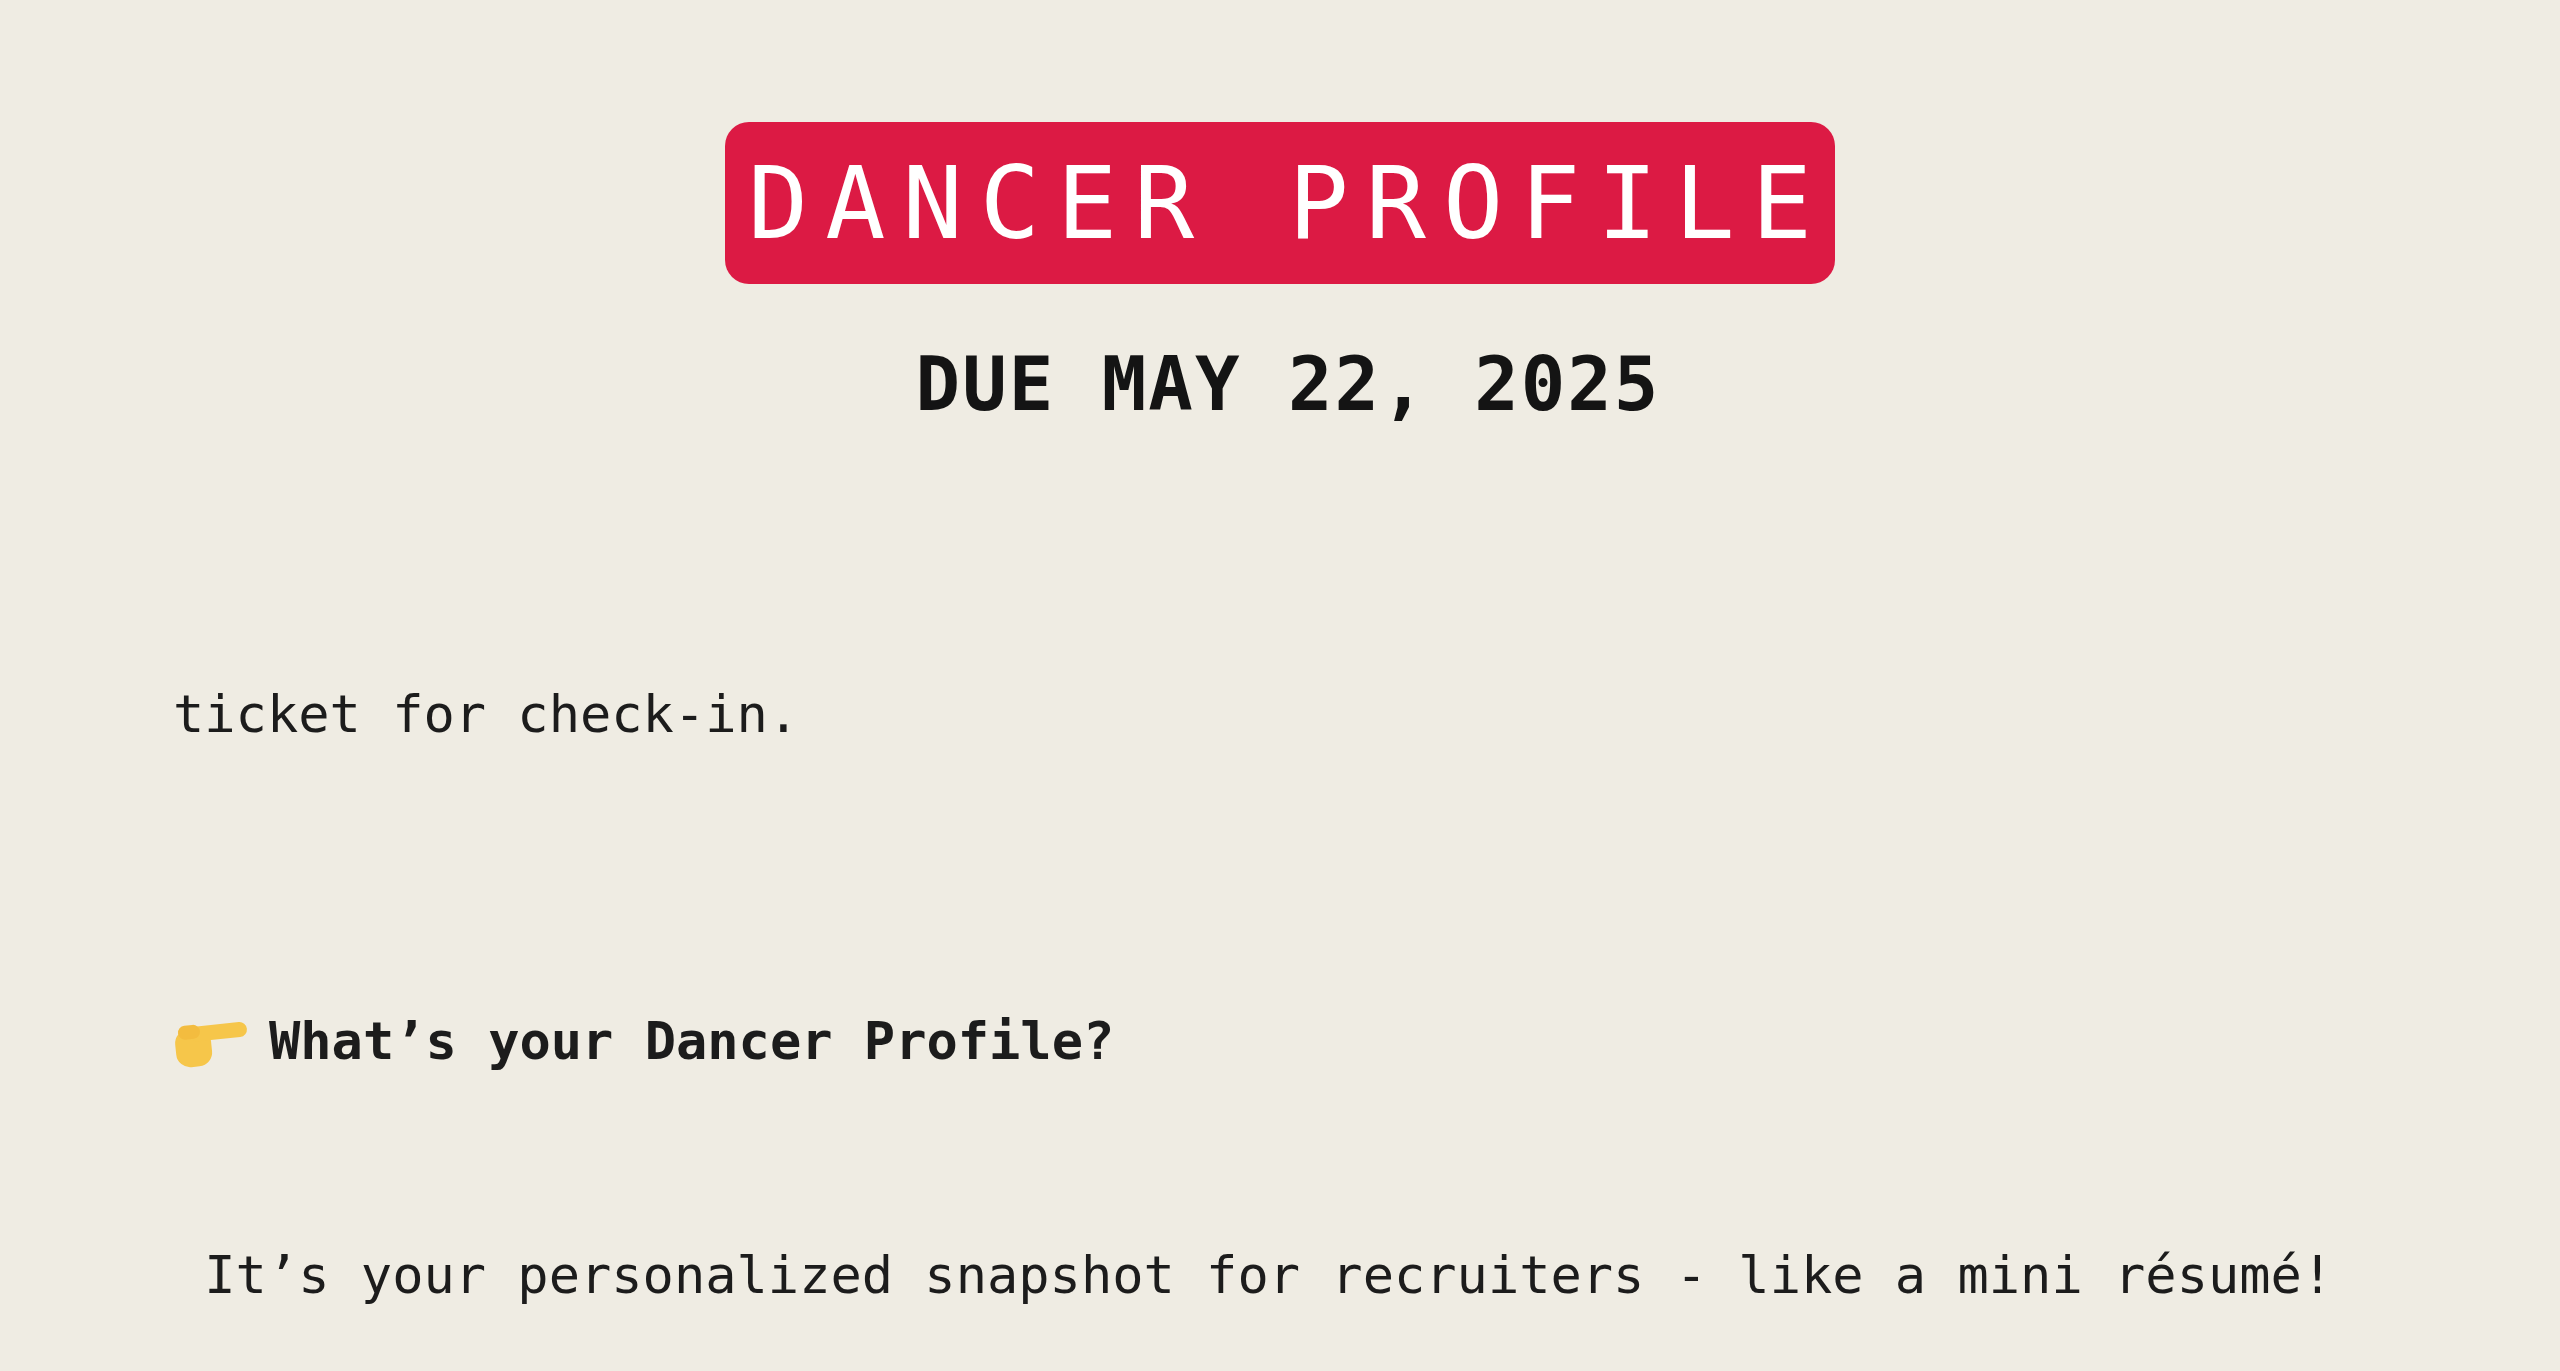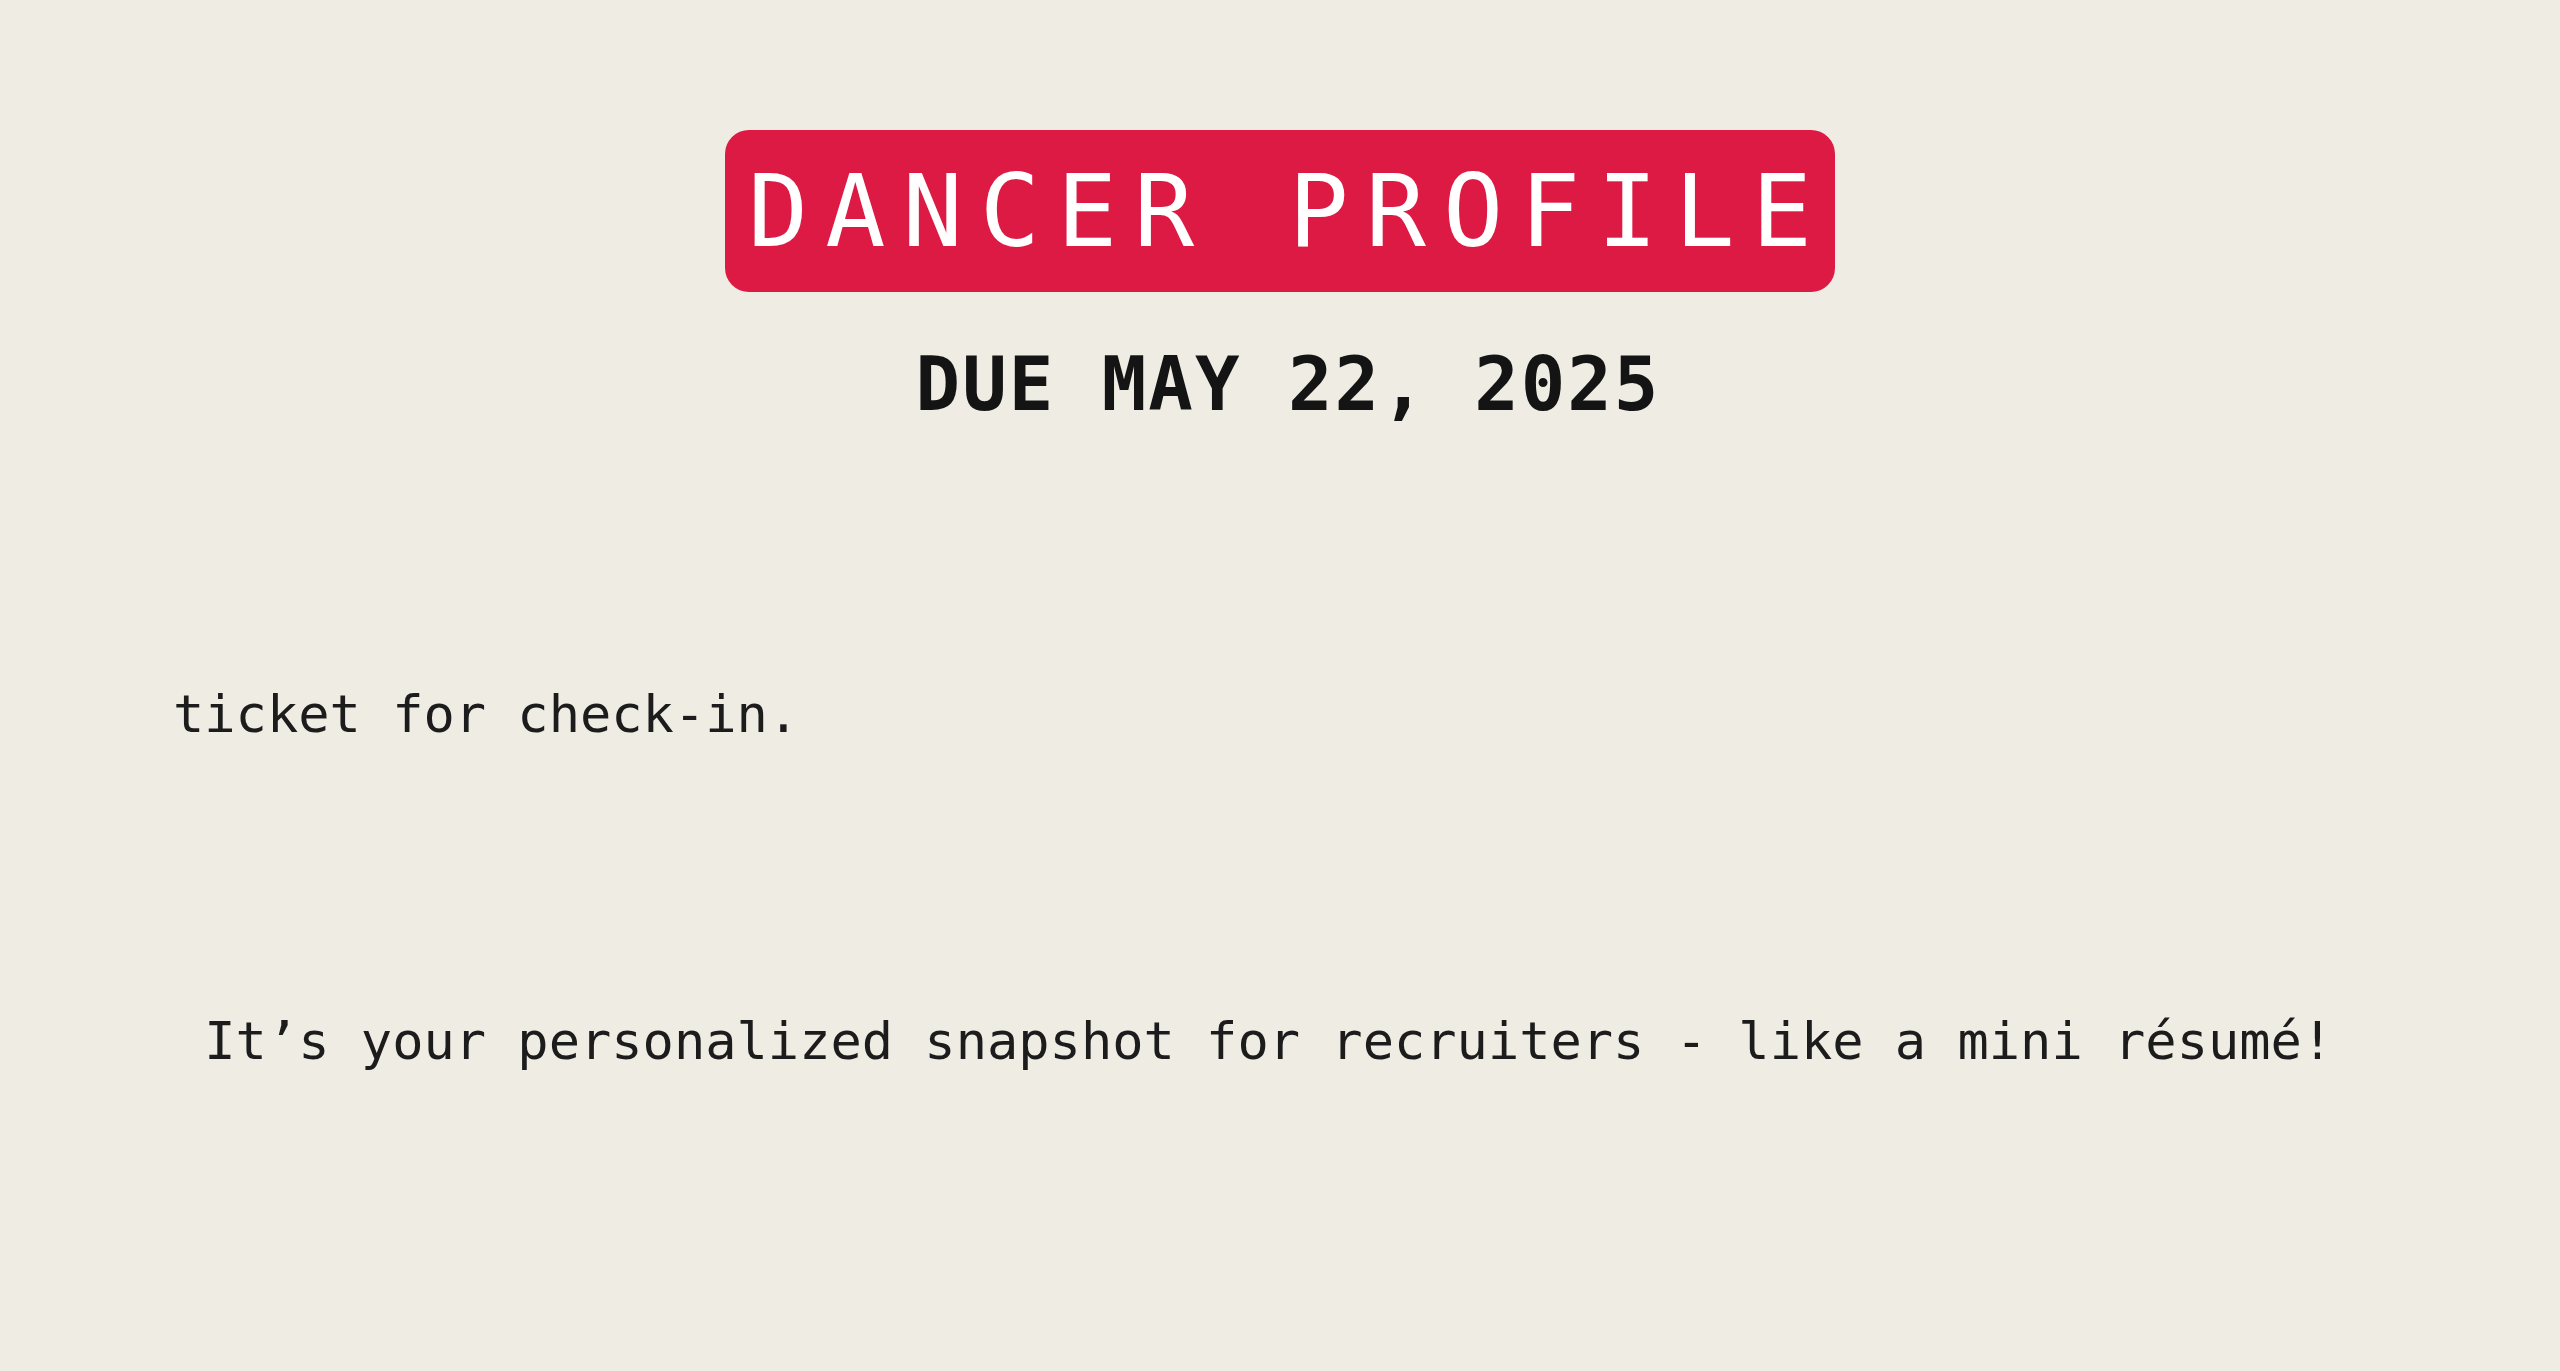--- a/index.html
+++ b/index.html
@@ -20,21 +20,20 @@
     position: absolute;
     left: 725px;
     top: 122px;
     width: 1110px;
     height: 162px;
     background: #DC1A44;
     border-radius: 24px;
     display: flex;
     align-items: center;
     justify-content: center;
-    margin-top: 8px;
   }
   .banner-text {
     color: #FFFFFF;
     font-size: 100px;
     font-weight: 400;
     letter-spacing: 17px;
     margin-right: -17px; 
     white-space: pre;
   }
   .due-heading {
@@ -92,19 +91,29 @@
     <span class="banner-text">DANCER PROFILE</span>
   </div>
 
   <div class="due-heading">DUE MAY 22, 2025</div>
 
   <div class="text-block intro-block">
     <div class="line">ticket for check-in.</div>
   </div>
 
   <div class="text-block profile-block">
+    <div class="heading-row">
+      <svg class="pointer-icon" viewBox="0 0 76 56" aria-hidden="true">
+        <g fill="#F6C64A">
+          <rect x="2" y="14" width="36" height="38" rx="14"></rect>
+          <rect x="18" y="12" width="57" height="15" rx="7.5"></rect>
+          <rect x="6" y="10" width="22" height="14" rx="7" fill="#F3BC3F"></rect>
+        </g>
+      </svg>
+      <span class="profile-heading">What’s your Dancer Profile?</span>
+    </div>
     <div class="line"> It’s your personalized snapshot for recruiters - like a mini résumé!</div>
     
     
     
   </div>
 
 </div>
 
 </body></html>

